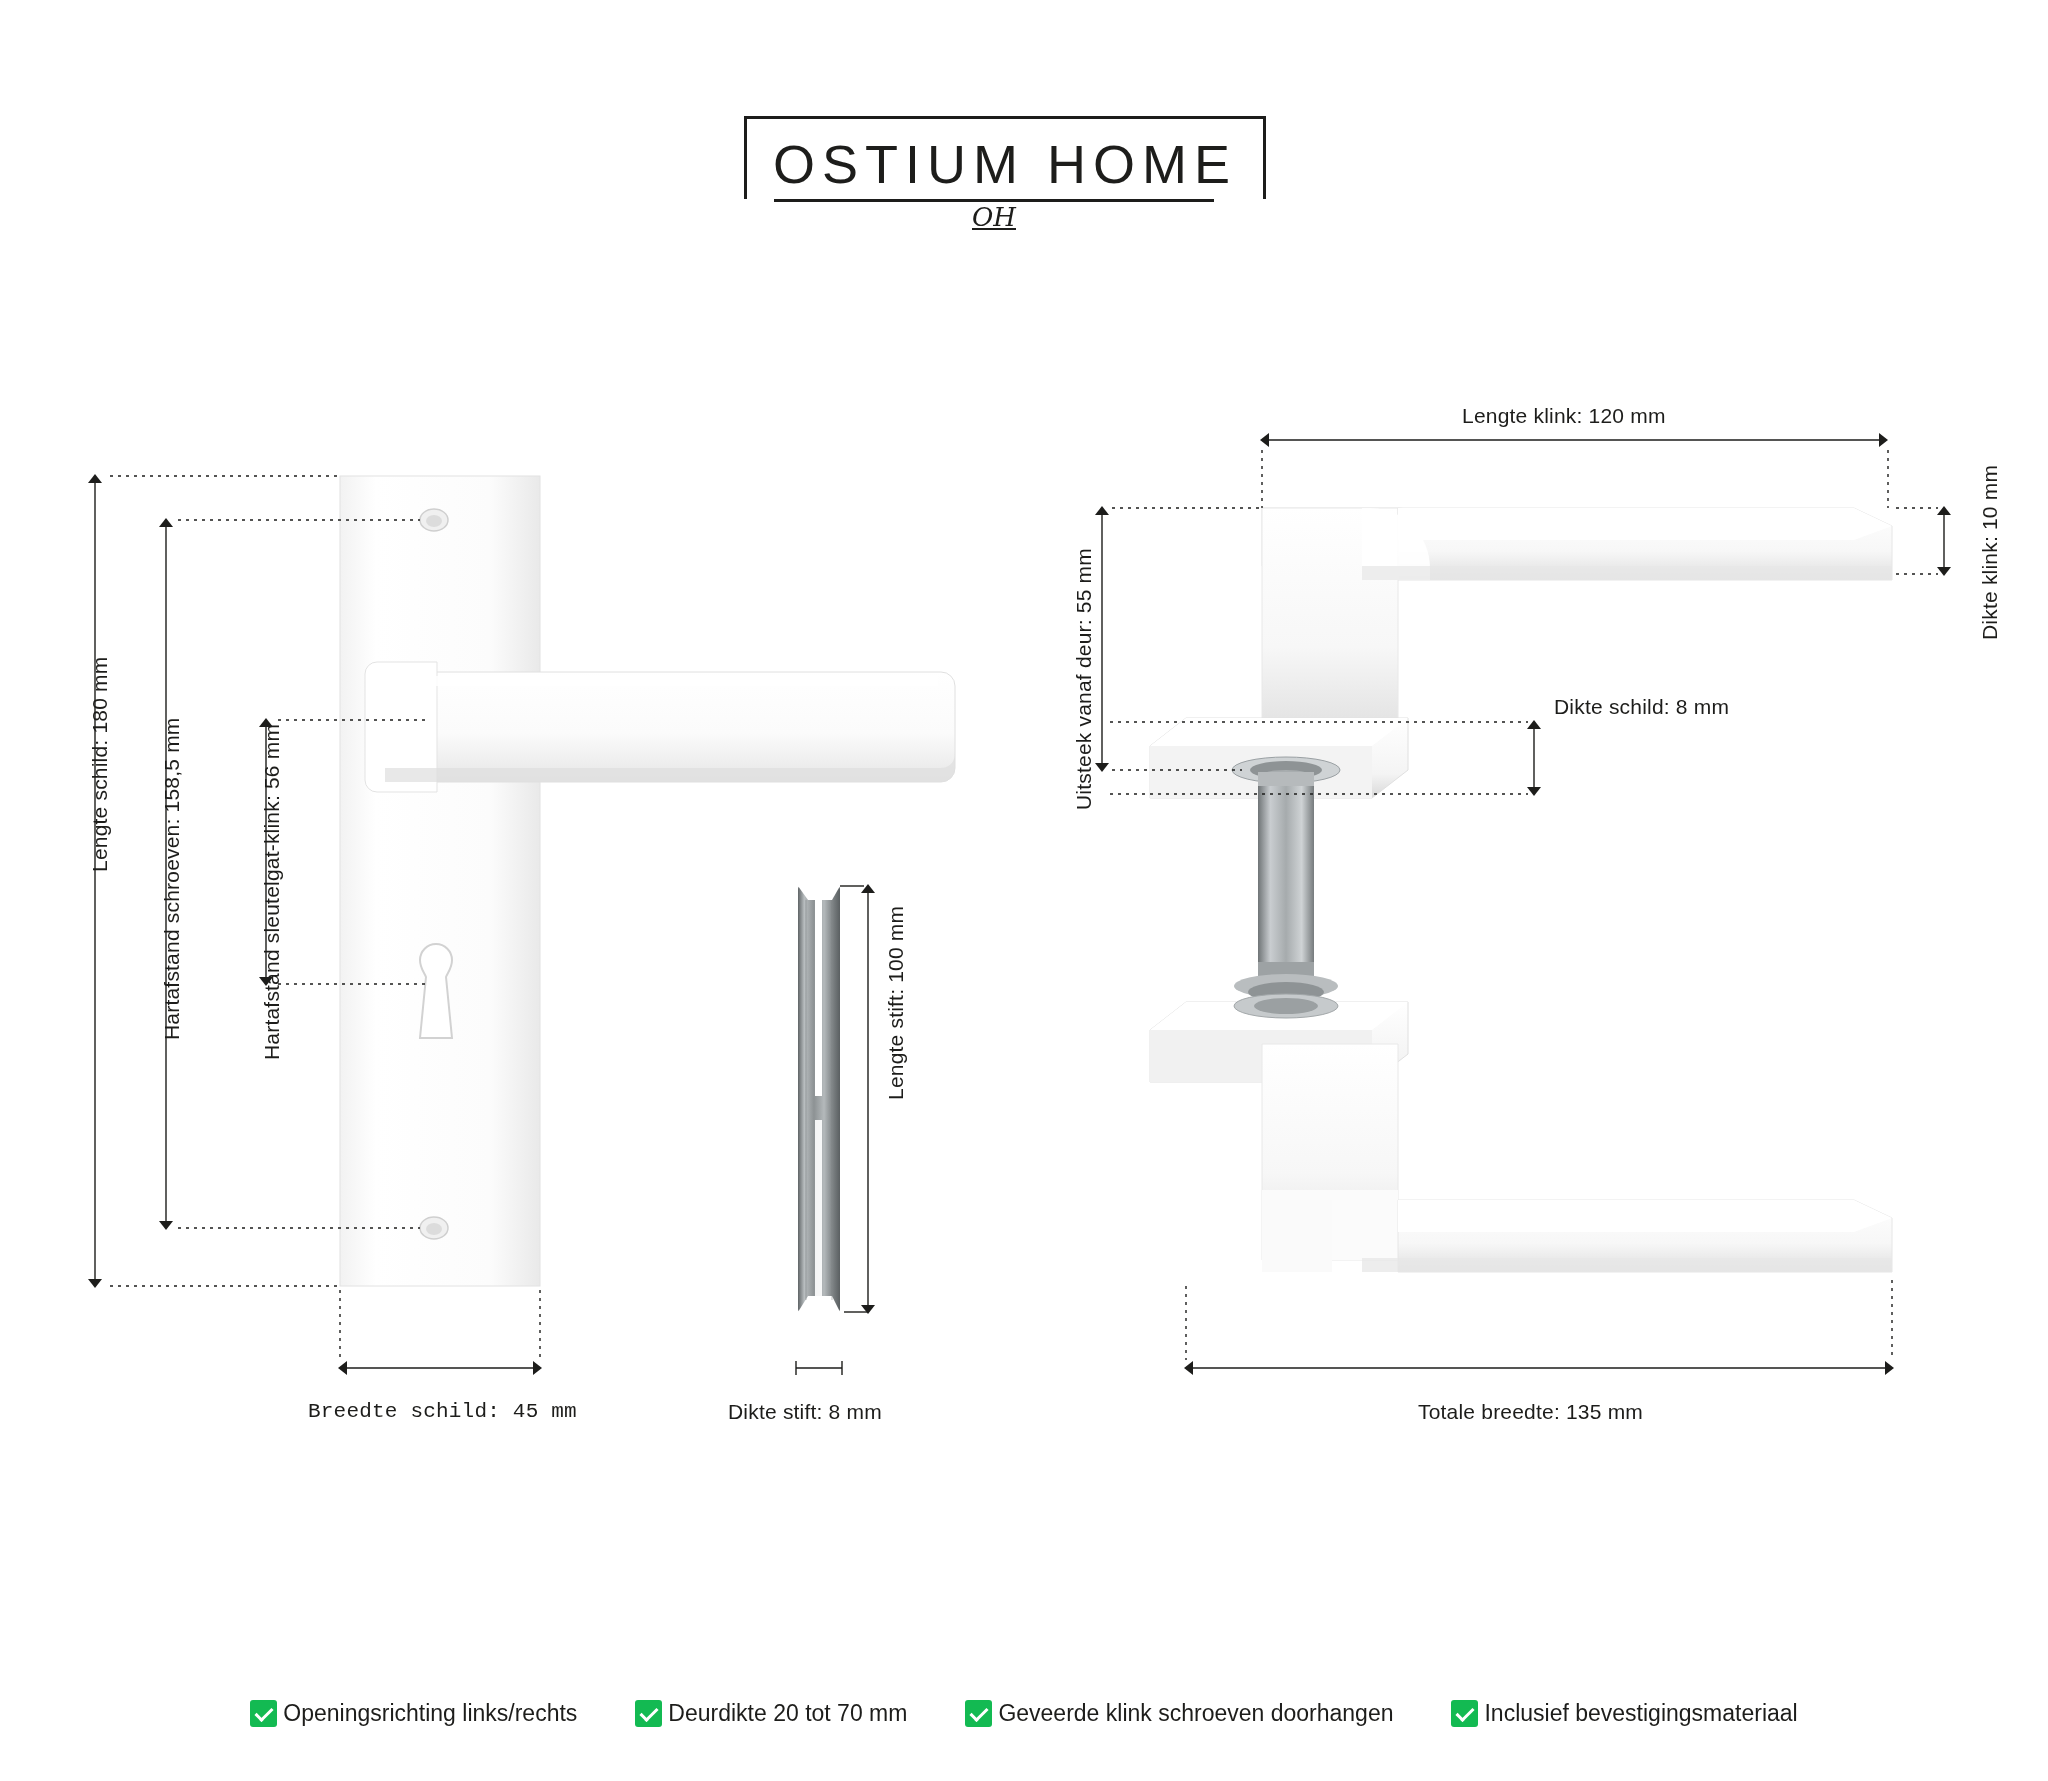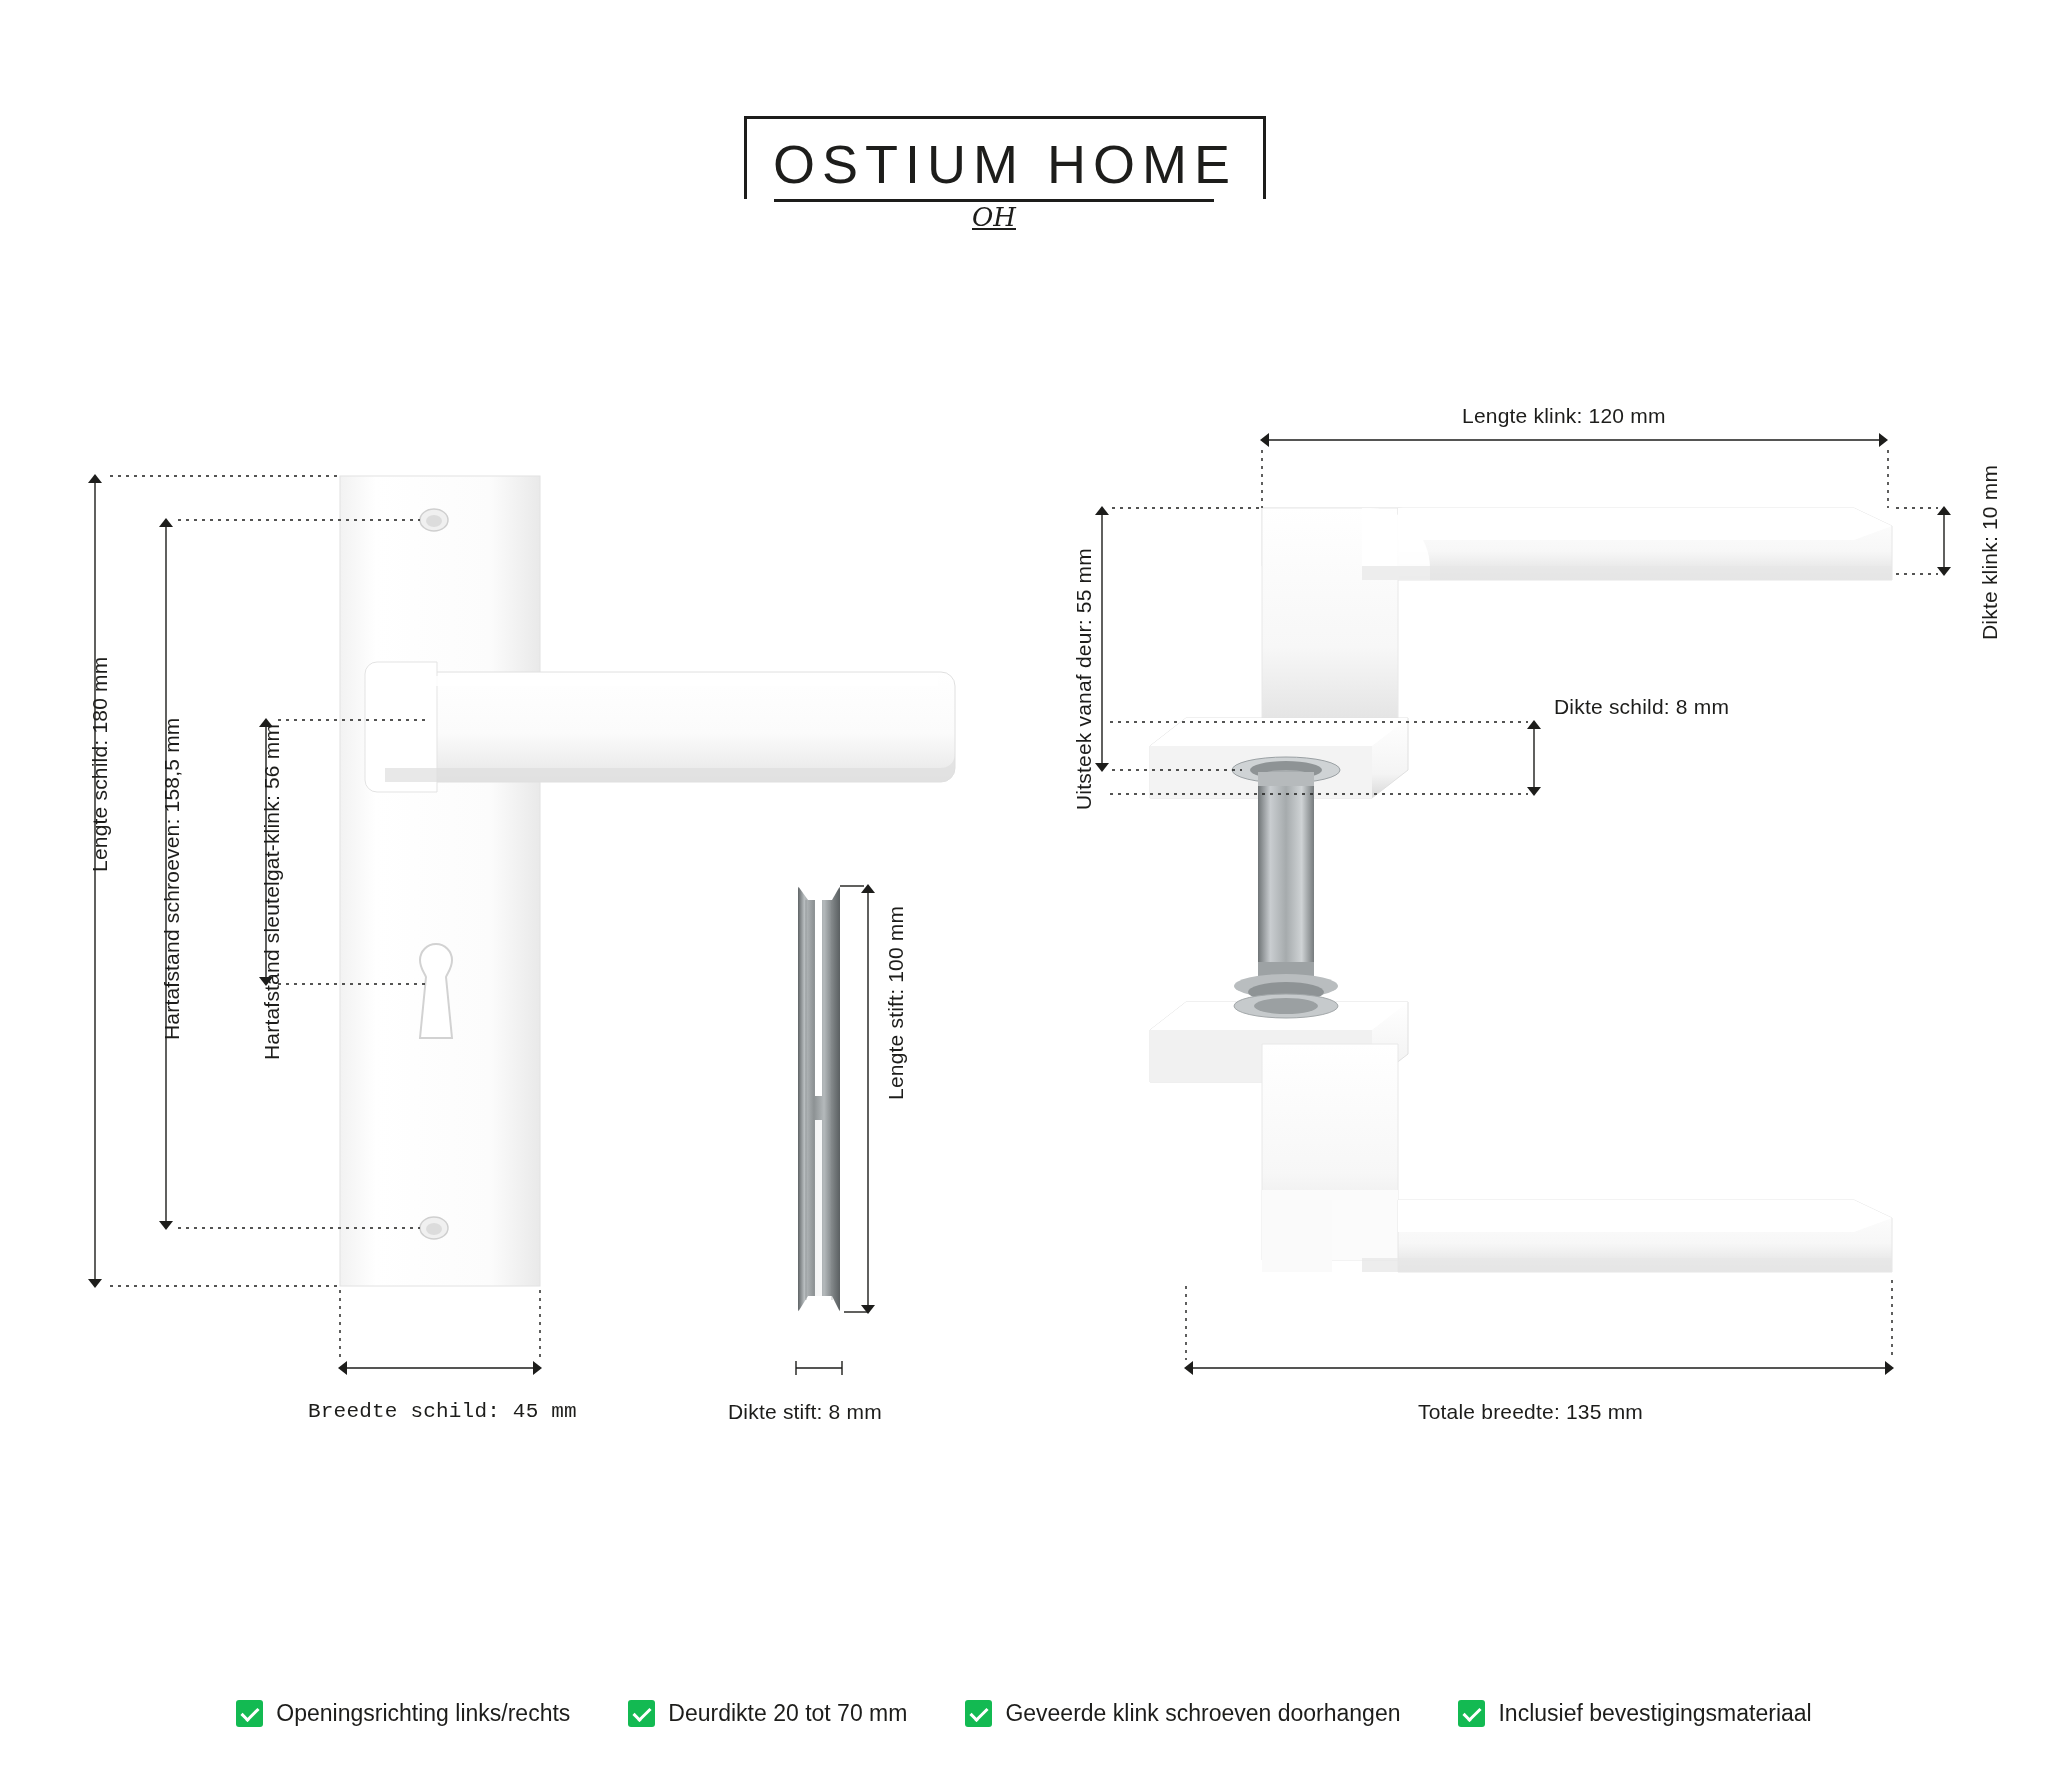--- a/index.html
+++ b/index.html
@@ -93,21 +93,21 @@
     right: 0;
     top: 1700px;
     display: flex;
     justify-content: center;
     gap: 58px;
     align-items: center;
   }
   .feature {
     display: flex;
     align-items: center;
-    gap: 13px;
+    gap: 6px;
     font-size: 23px;
     color: #1d1d1b;
     white-space: nowrap;
   }
   .tick {
     width: 27px;
     height: 27px;
     background: #13ba52;
     border-radius: 3px;
     position: relative;

